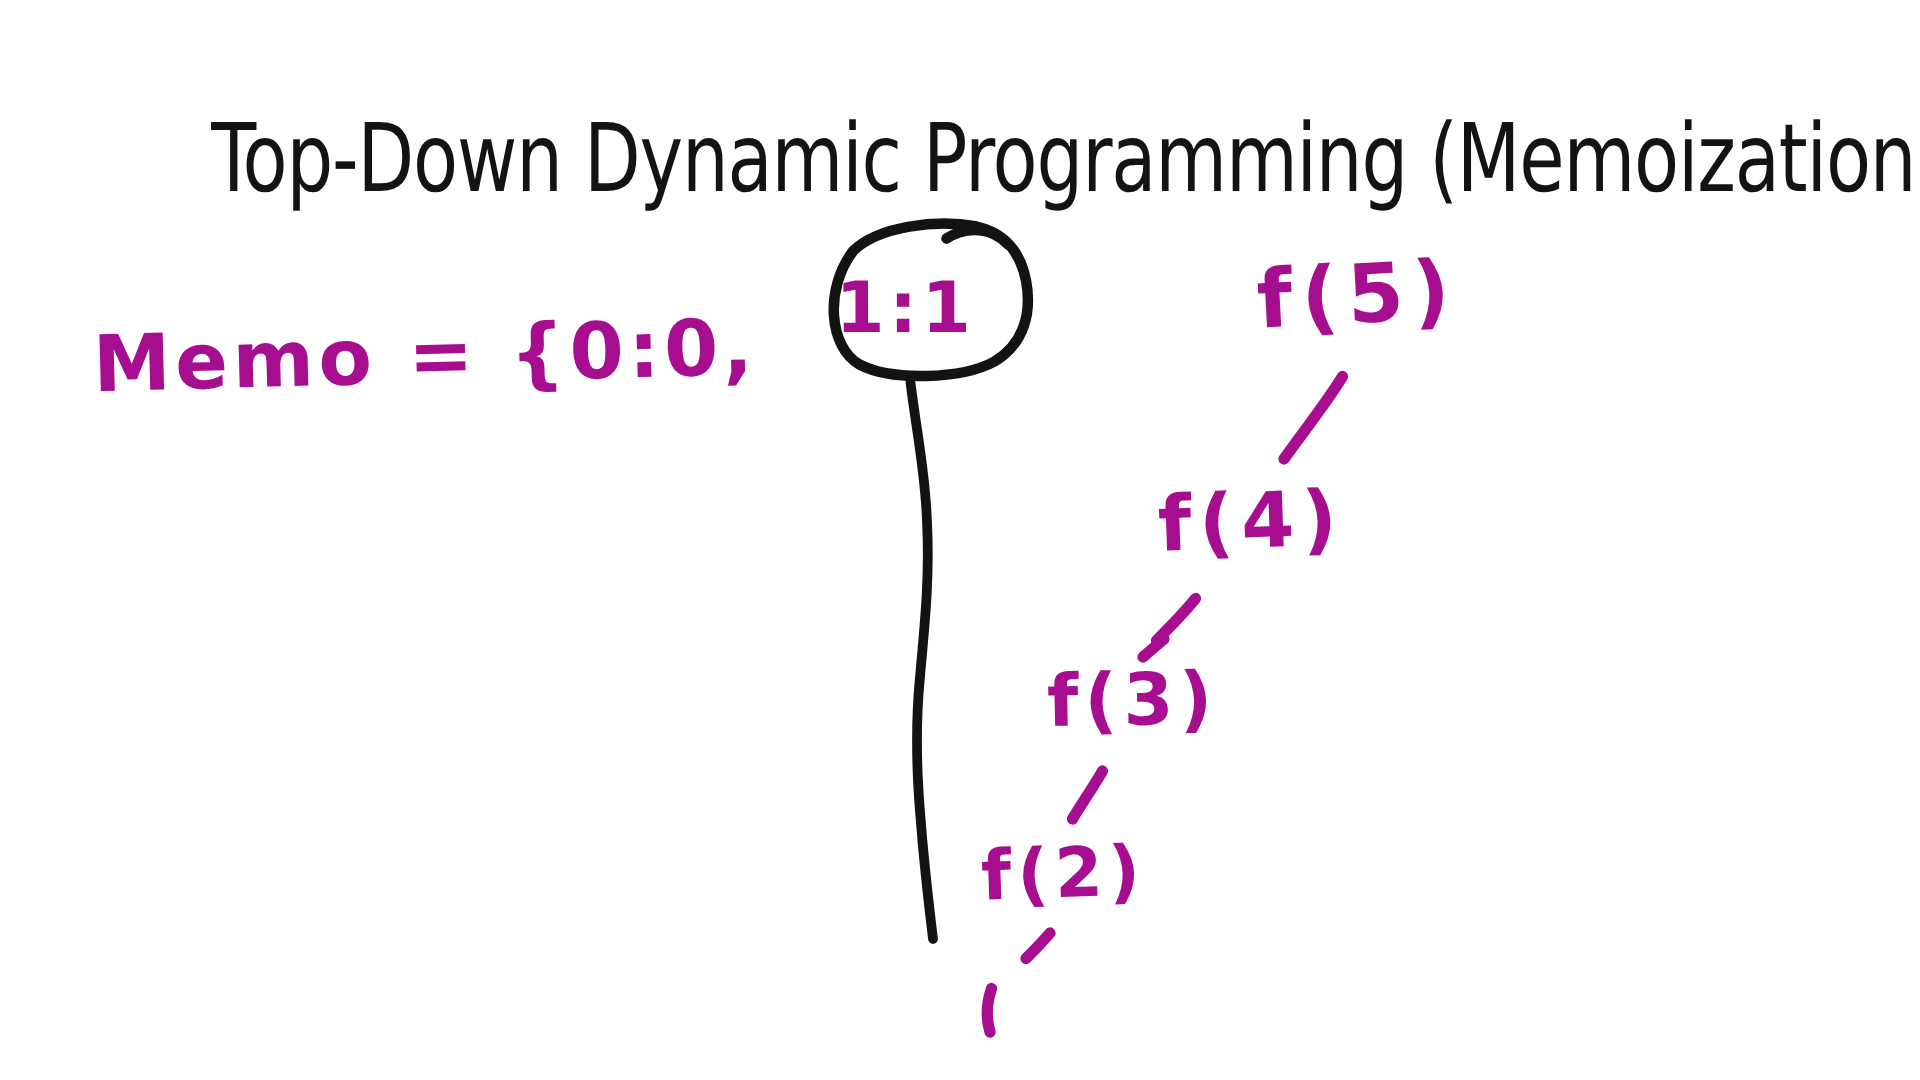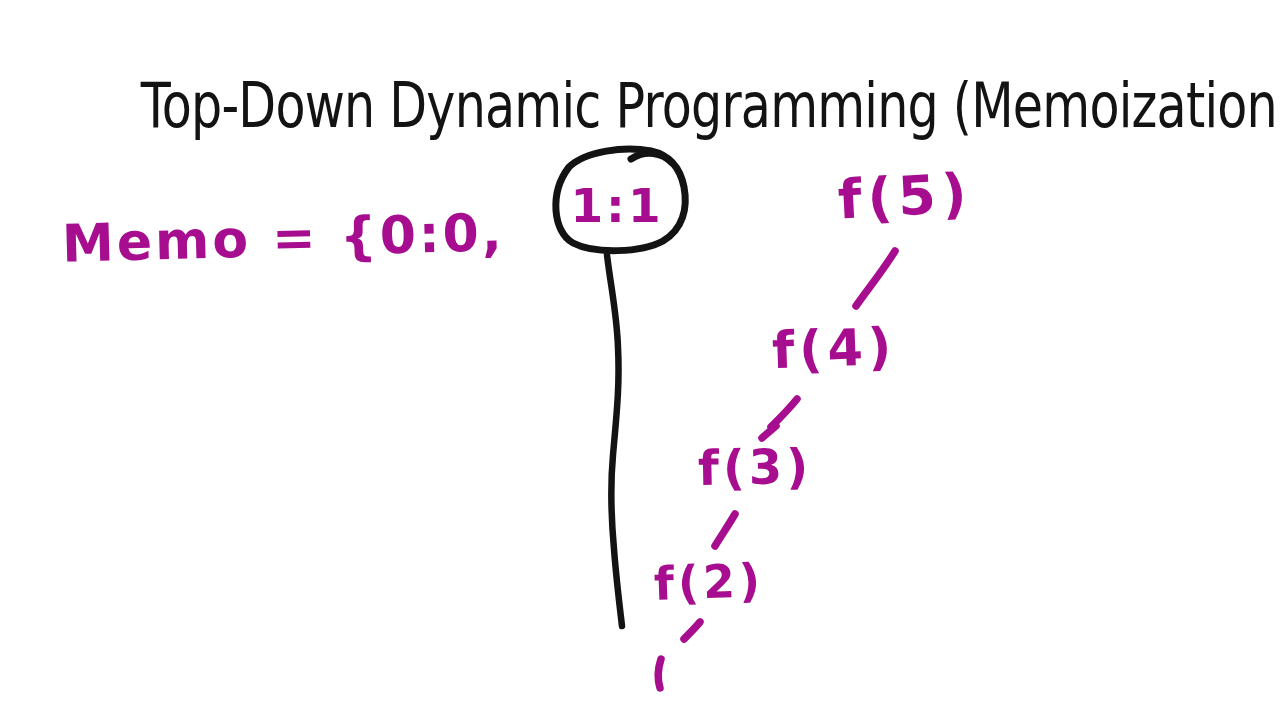--- a/index.html
+++ b/index.html
@@ -41,21 +41,20 @@
     left: 62px;
     top: 212px;
     font-size: 52px;
     letter-spacing: 3px;
     transform: rotate(-1.5deg);
   }
   .memo-node {
     left: 557px;
     top: 182px;
     width: 120px;
-    text-align: center;
     font-size: 47px;
     letter-spacing: 3px;
   }
   .call-f5 { left: 838px; top: 170px; font-size: 54px; letter-spacing: 6px; transform: rotate(-3deg); }
   .call-f4 { left: 772px; top: 323px; font-size: 51px; letter-spacing: 5px; transform: rotate(-2deg); }
   .call-f3 { left: 698px; top: 443px; font-size: 48px; letter-spacing: 4px; transform: rotate(-1deg); }
   .call-f2 { left: 654px; top: 559px; font-size: 46px; letter-spacing: 4px; transform: rotate(-2deg); }
   svg.ink {
     position: absolute;
     left: 0;

